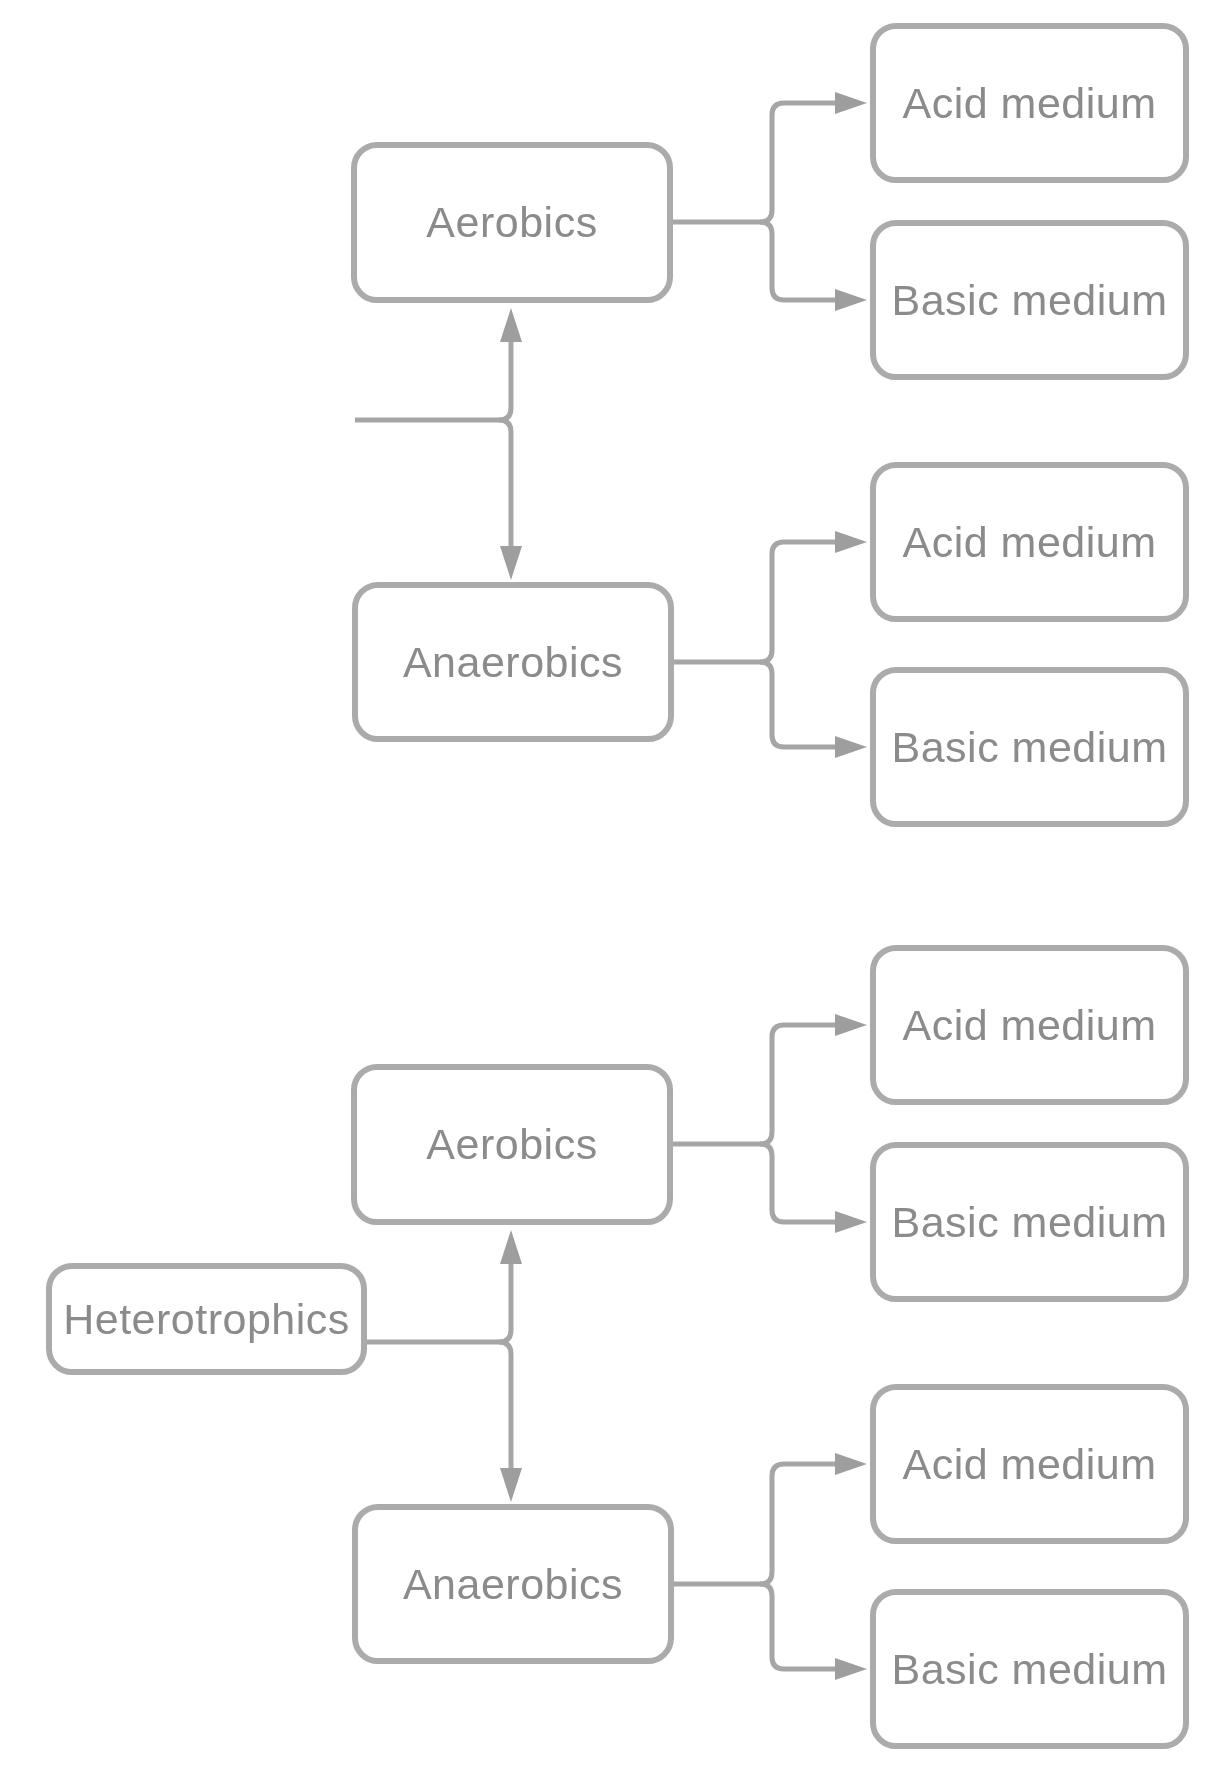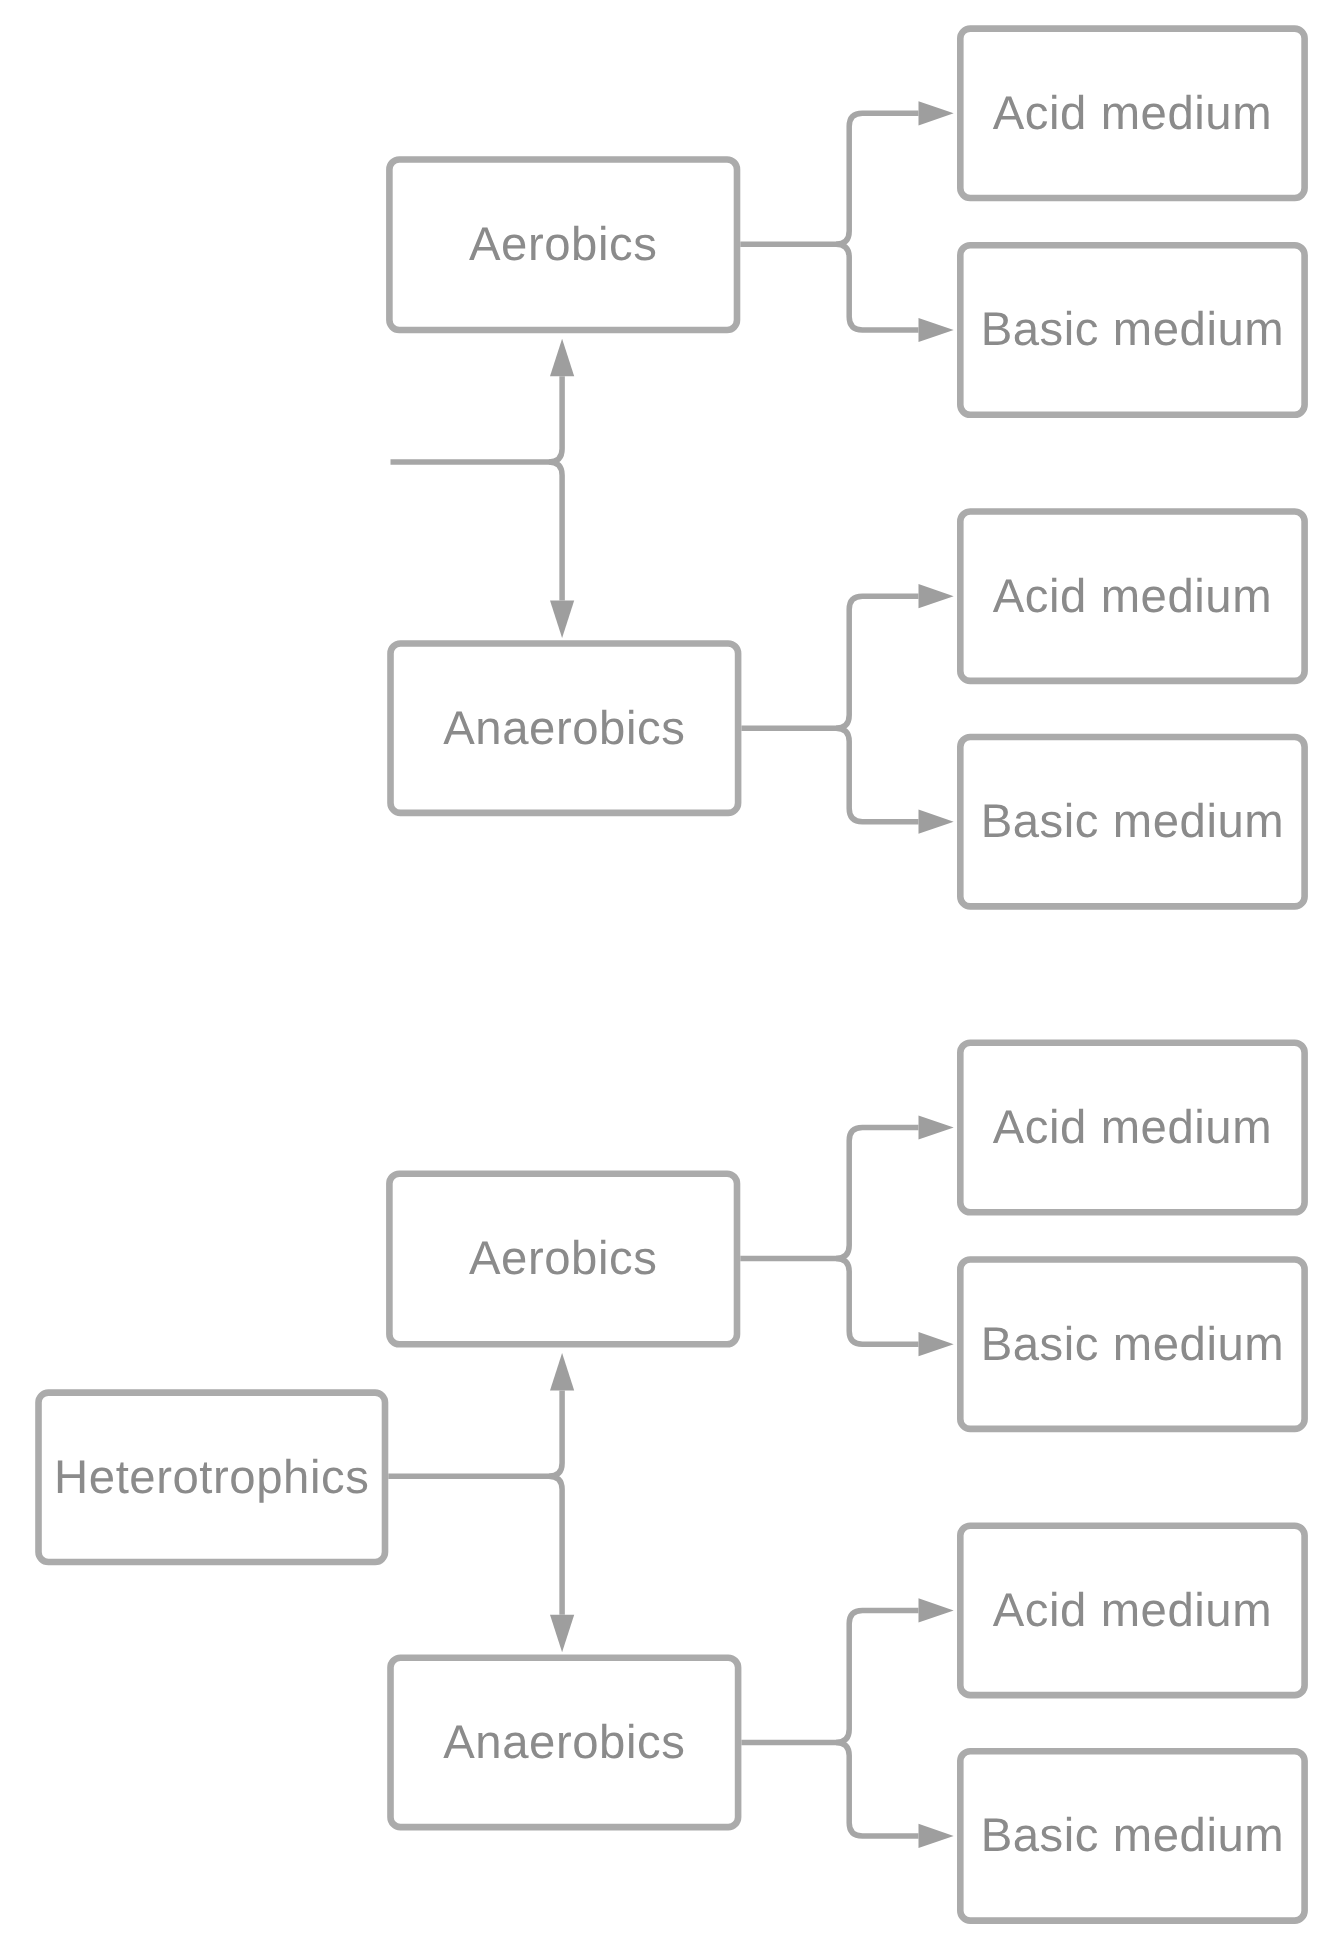--- a/index.html
+++ b/index.html
@@ -3,21 +3,21 @@
 <meta charset="utf-8">
 <style>
   html,body{margin:0;padding:0;background:#ffffff;}
   body{position:relative;width:1208px;height:1781px;font-family:"Liberation Sans",sans-serif;overflow:hidden;}
   .canvas{position:absolute;left:0;top:0;width:1208px;height:1781px;}
   svg.wires{position:absolute;left:0;top:0;width:1208px;height:1781px;}
   .connector{stroke:var(--line,#a6a6a6);stroke-width:5;fill:none;stroke-linecap:butt;}
   .arrowhead{fill:var(--arrow,#9e9e9e);stroke:none;}
   .node{
     position:absolute;box-sizing:border-box;background:#ffffff;
-    border:6px solid var(--border,#ababab);border-radius:12px;
+    border:6px solid var(--border,#ababab);border-radius:26px;
     display:flex;align-items:center;justify-content:center;
     color:var(--text,#8b8b8b);font-size:43px;letter-spacing:.5px;white-space:nowrap;
   }
 </style>
 </head>
 <body style="background: rgb(255, 255, 255);">
 
 <div class="canvas">
 
   <svg class="wires" viewBox="0 0 1208 1781">
@@ -59,21 +59,21 @@
   <div class="node" style="left:352px;top:582px;width:322px;height:160px">Anaerobics</div>
 
   <div class="node" style="left:870px;top:23px;width:319px;height:160px">Acid medium</div>
 
   <div class="node" style="left:870px;top:220px;width:319px;height:160px">Basic medium</div>
 
   <div class="node" style="left:870px;top:462px;width:319px;height:160px">Acid medium</div>
 
   <div class="node" style="left:870px;top:667px;width:319px;height:160px">Basic medium</div>
 
-  <div class="node" style="left:32px;top:1263px;width:321px;height:160px">Heterotrophics</div>
+  <div class="node" style="left:46px;top:1263px;width:321px;height:112px">Heterotrophics</div>
 
   <div class="node" style="left:351px;top:1064px;width:322px;height:161px">Aerobics</div>
 
   <div class="node" style="left:352px;top:1504px;width:322px;height:160px">Anaerobics</div>
 
   <div class="node" style="left:870px;top:945px;width:319px;height:160px">Acid medium</div>
 
   <div class="node" style="left:870px;top:1142px;width:319px;height:160px">Basic medium</div>
 
   <div class="node" style="left:870px;top:1384px;width:319px;height:160px">Acid medium</div>

